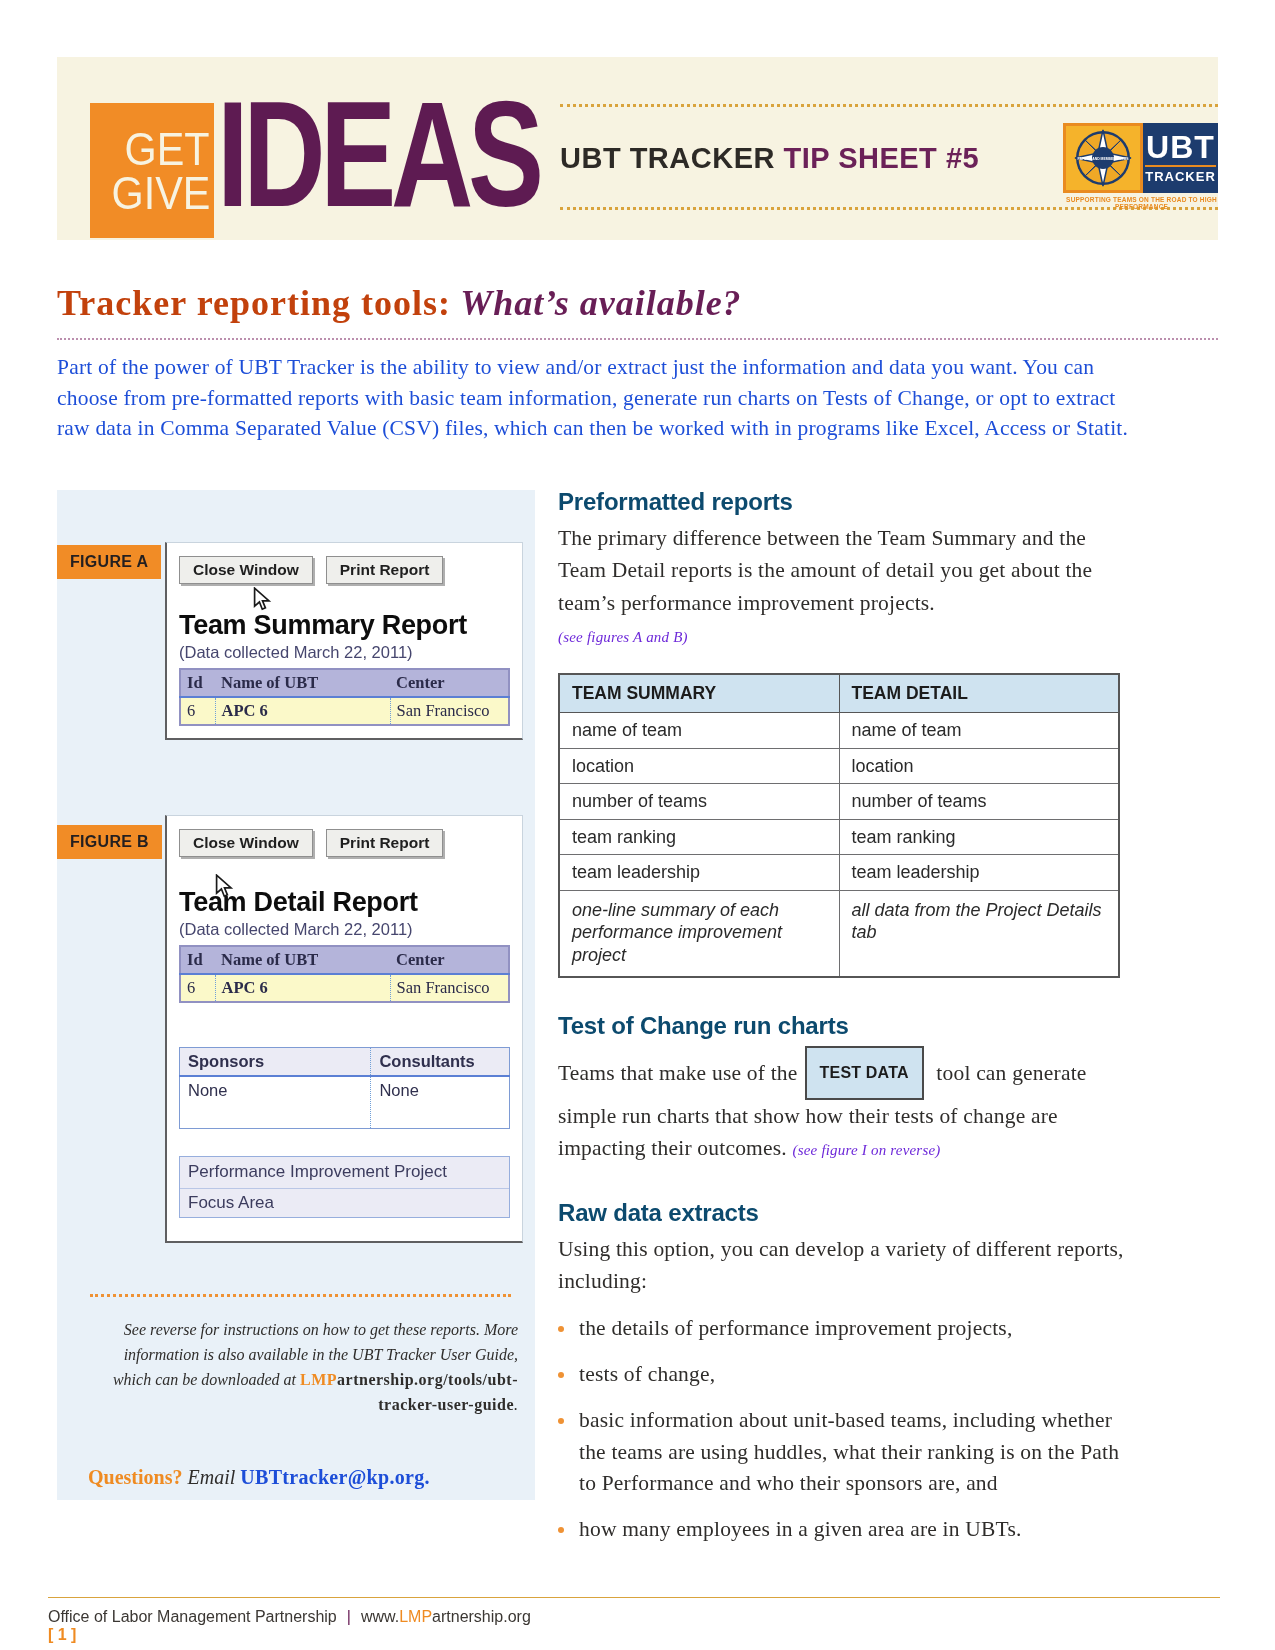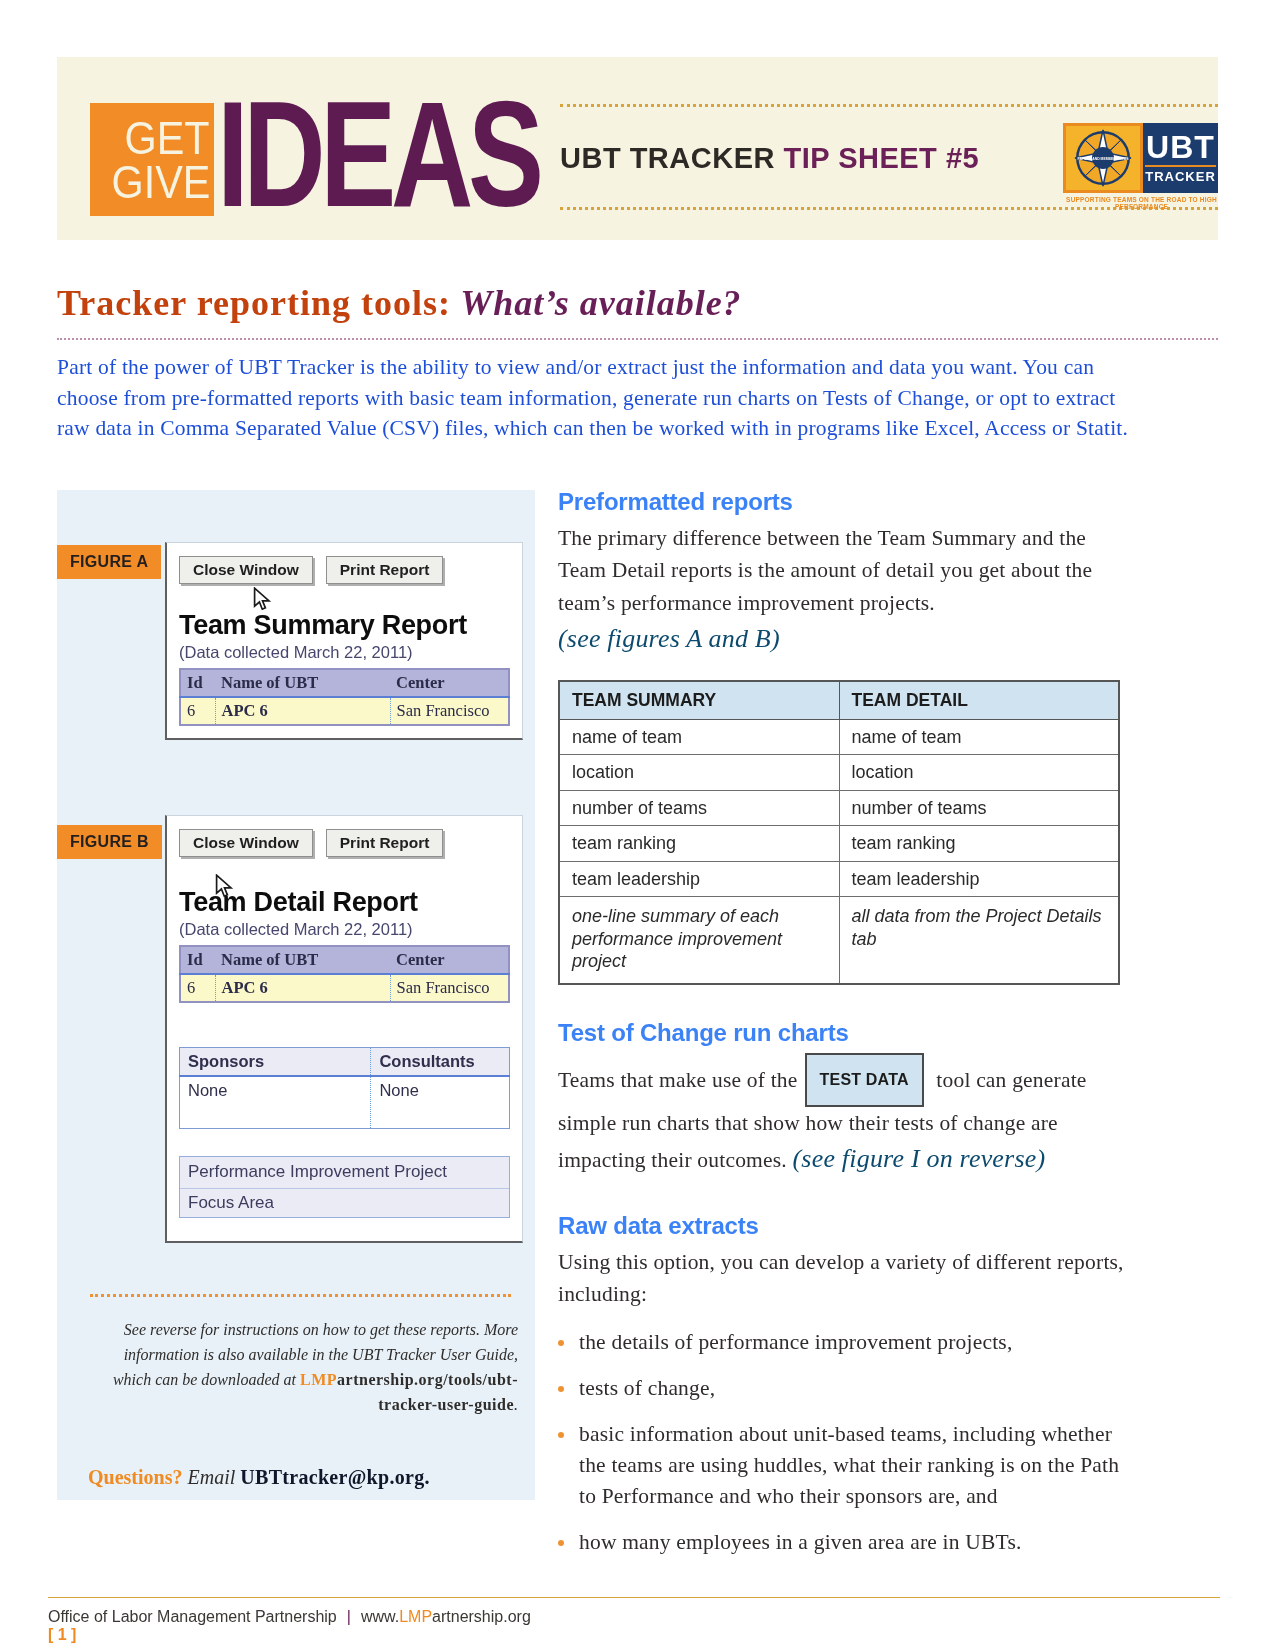--- a/index.html
+++ b/index.html
@@ -2,21 +2,21 @@
 <html><head>
 <meta charset="utf-8">
 <style>
   * { margin:0; padding:0; box-sizing:border-box; }
   html,body { background:#fff; }
   .page{ position:relative; width:1275px; height:1650px; background:#fff; overflow:hidden;
          font-family:"Liberation Serif", serif; color:#2f2d2b; }
 
   
   .band{ position:absolute; left:57px; top:57px; width:1161px; height:183px; background:#f7f3e1; }
-  .badge{ position:absolute; left:33px; top:46px; width:124px; height:113px; background:#f18c26;
+  .badge{ position:absolute; left:33px; top:46px; width:124px; height:135px; background:#f18c26;
           display:flex; flex-direction:column; justify-content:center; align-items:flex-end;
           padding-right:4px; }
   .badge span{ font-family:"Liberation Sans", sans-serif; font-size:47px; line-height:.93;
           color:#f7f3e1; transform:scaleX(.88); transform-origin:right center; letter-spacing:0; }
   .wordmark{ position:absolute; left:160px; top:22px; font-family:"Liberation Sans", sans-serif;
           font-weight:700; font-size:150px; line-height:1; color:#5e1b52; letter-spacing:-7px;
           transform:scaleX(.76); transform-origin:left top; }
   .dotted-gold{ position:absolute; left:503px; width:658px; height:0; border-top:3px dotted #d9a33c; }
   .tiplabel{ position:absolute; left:503px; top:85px; font-family:"Liberation Sans", sans-serif;
           font-weight:700; font-size:29px; letter-spacing:.5px; color:#2d2a26; }
@@ -82,28 +82,28 @@
   .pip .row2{ padding:4px 8px; }
 
   .panel-sep{ position:absolute; left:33px; top:804px; width:421px; height:0; border-top:3px dotted #ef9234; }
   .note{ position:absolute; left:31px; top:828px; width:430px; font-size:16px; line-height:1.56;
           font-style:italic; color:#2f2d2b;text-align:right; }
   .note .lnk-o{ color:#ef8b22; font-weight:700; font-style:normal; letter-spacing:.5px; }
   .note .lnk-d{ color:#2f2d2b; font-weight:700; font-style:normal; letter-spacing:.5px; }
   .questions{ position:absolute; left:31px; top:976px; font-size:20px; }
   .questions .q{ color:#ef8b22; font-weight:700; font-style:normal; }
   .questions .em{ font-style:italic; }
-  .questions .mail{ color:#0f172a; font-weight:700; letter-spacing:.3px; }
+  .questions .mail{ color:#1d4ed8; font-weight:700; letter-spacing:.3px; }
 
   
   .rcol{ position:absolute; left:558px; top:488px; width:566px; }
   .rcol h2{ font-family:"Liberation Sans", sans-serif; font-weight:700; font-size:24px;
-          color:#3b82f6; letter-spacing:-.2px; }
+          color:#0c4a6e; letter-spacing:-.2px; }
   .rcol p{ font-size:21.5px; line-height:1.5; color:#2f2d2b; margin-top:6px; letter-spacing:.2px; }
-  .see-ref{ color:#0c4a6e; font-style:italic; font-size:26px; }
+  .see-ref{ color:#6d28d9; font-style:italic; font-size:15px; }
   .cmp{ width:562px; border-collapse:collapse; margin-top:22px; border:2px solid #565656;
           font-family:"Liberation Sans", sans-serif; }
   .cmp th{ background:#cfe3f0; text-align:left; font-size:17.5px; color:#1c1c1c;
           padding:8px 12px; border:1px solid #565656; }
   .cmp td{ font-size:18px; color:#2a2a2a; padding:6px 12px; border:1px solid #6e6e70;
           vertical-align:top; width:50%; line-height:1.25; }
   .cmp tr.italic td{ font-style:italic; padding-top:8px; padding-bottom:10px; }
   .h-gap{ margin-top:34px; }
   .chip{ display:inline-block; background:#cfe3f0; border:2px solid #4a4a4a;
           font-family:"Liberation Sans", sans-serif; font-weight:700; font-size:16px;

